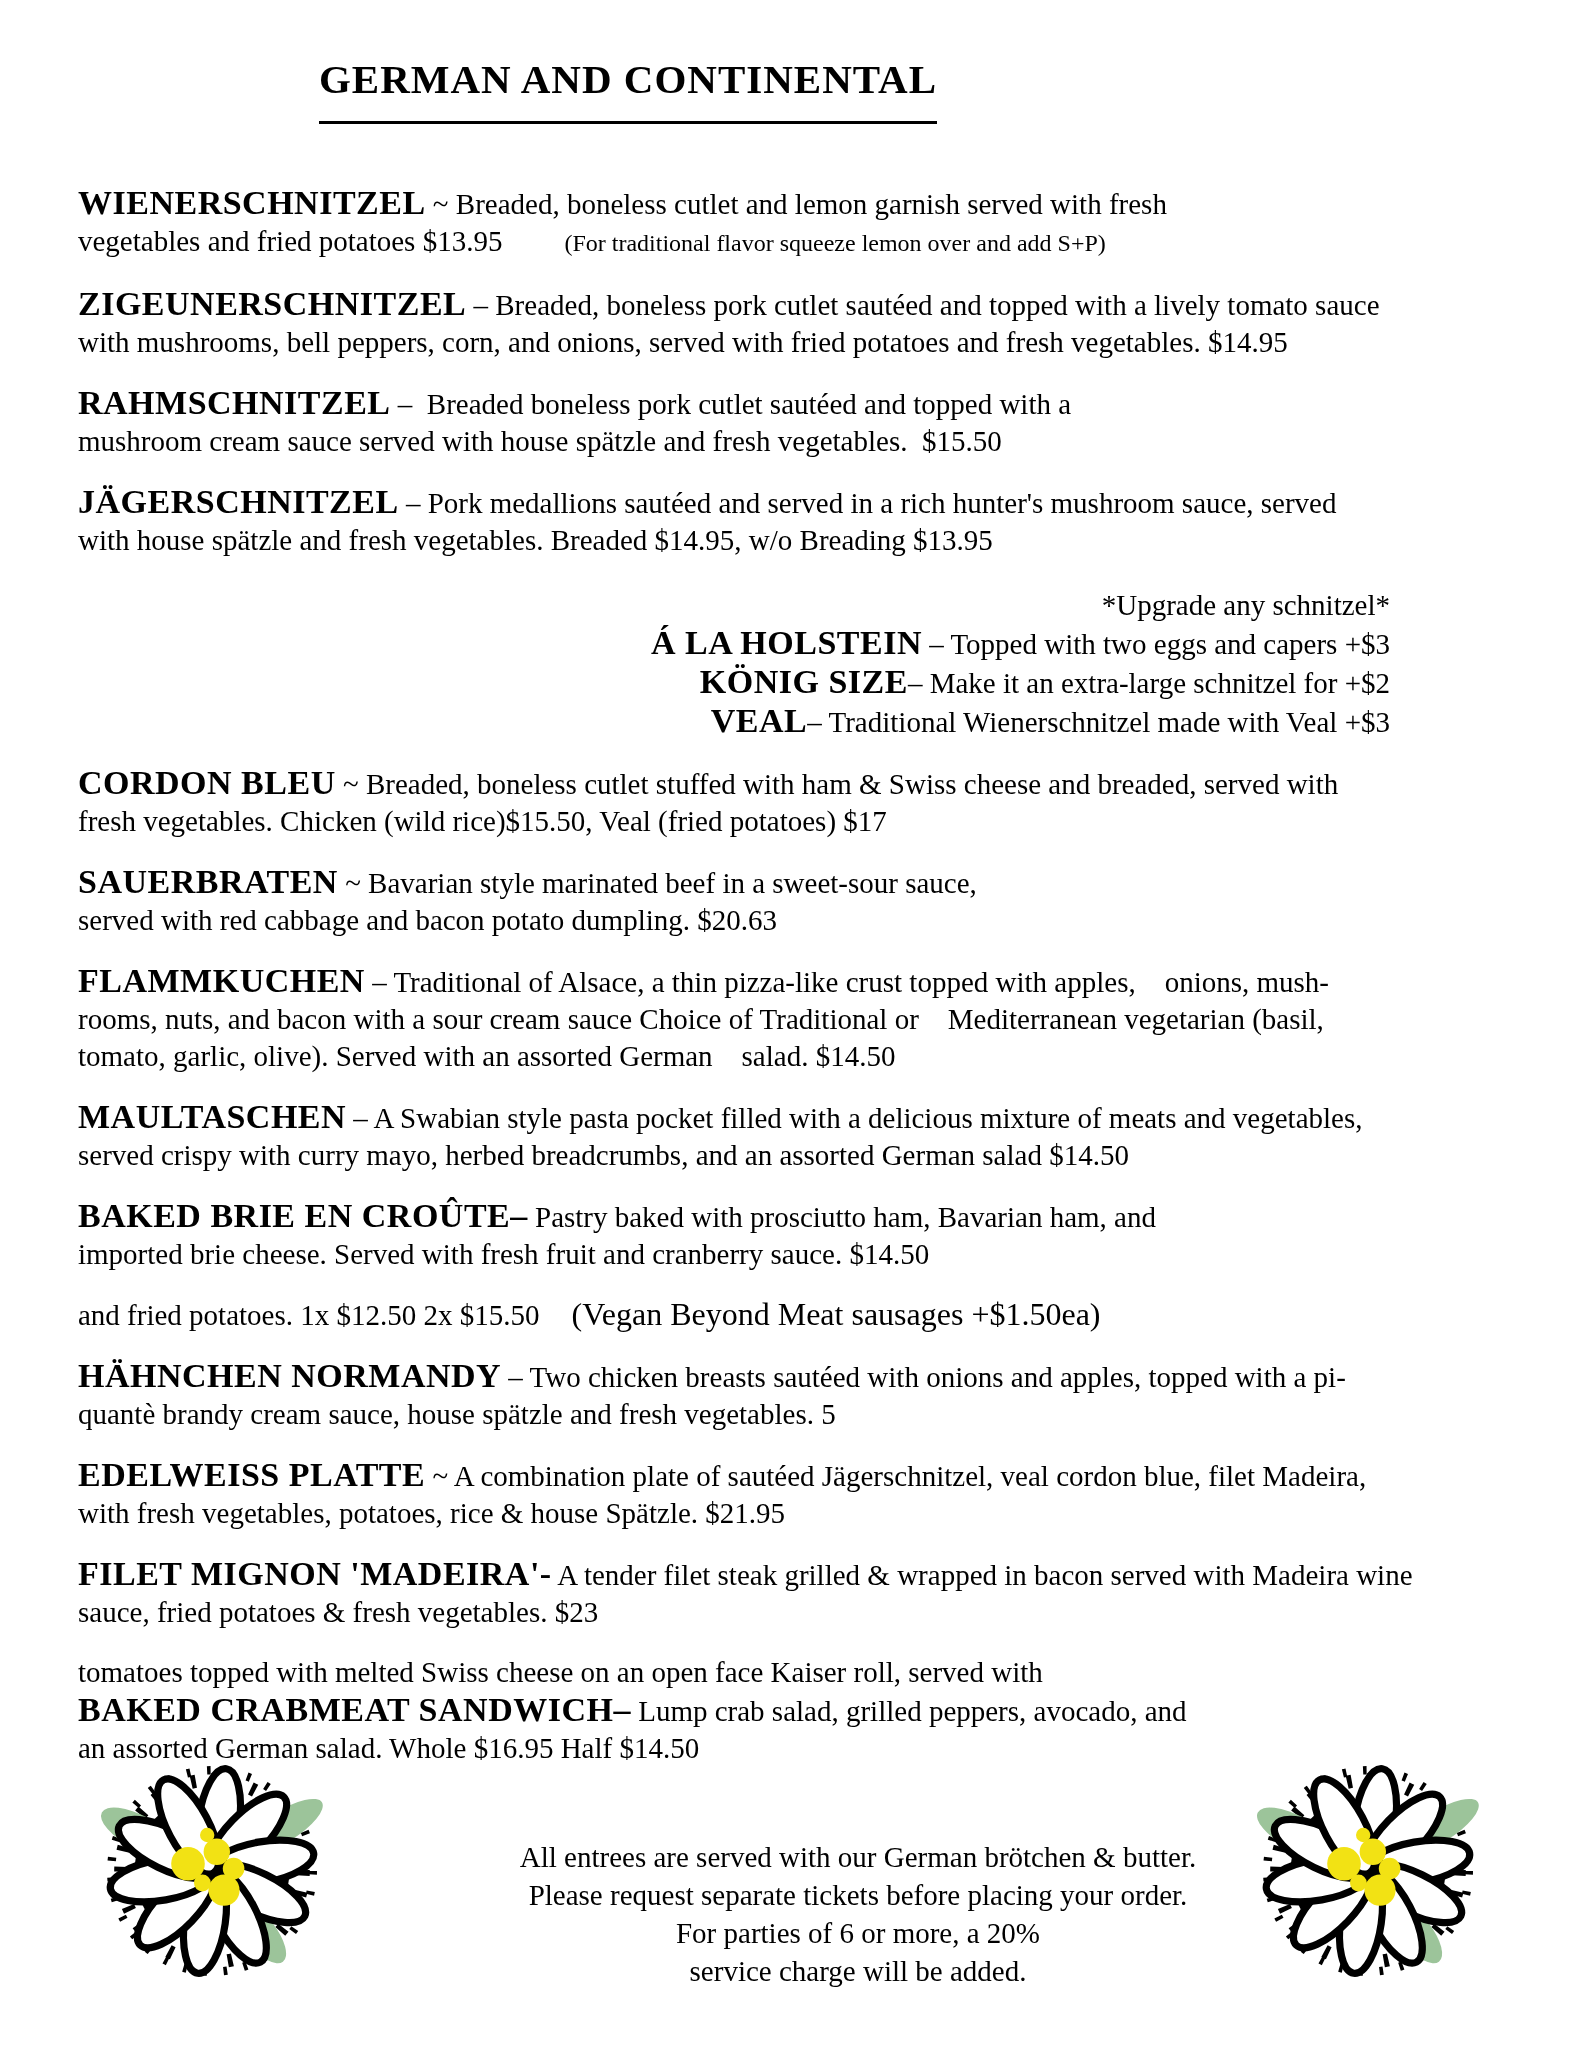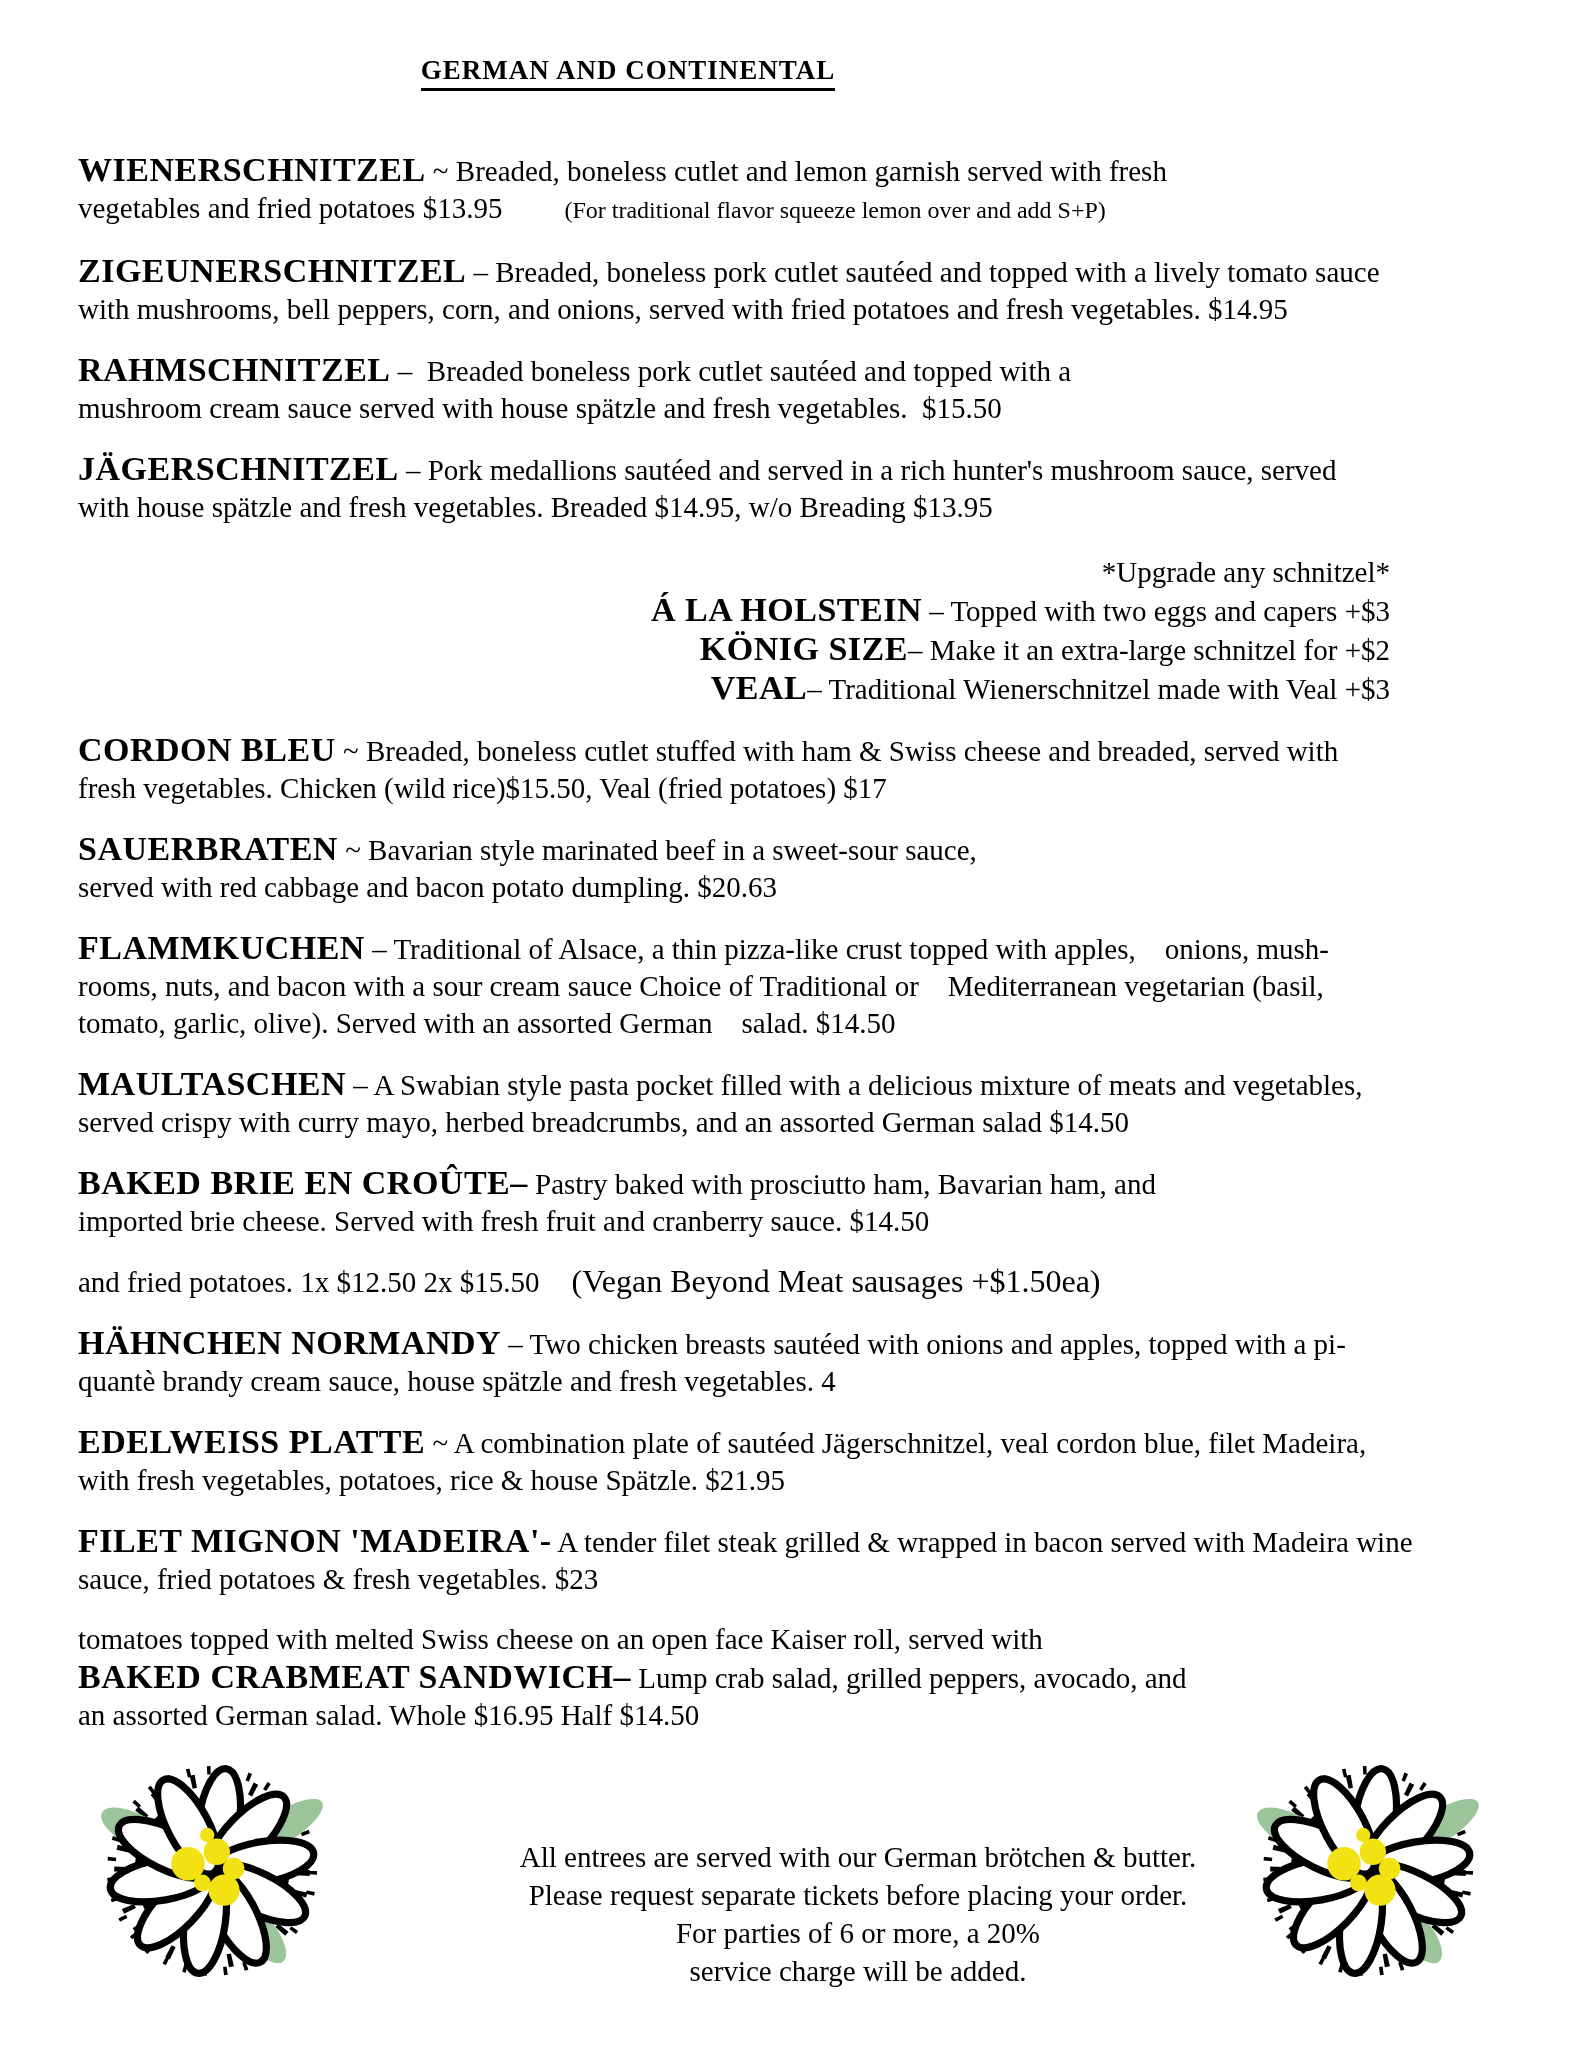--- a/index.html
+++ b/index.html
@@ -6,22 +6,22 @@
   body {
     width:1582px; height:2048px;
     background:#ffffff; color:#000000;
     font-family:"Liberation Serif", serif;
     position:relative; overflow:hidden;
   }
   .menu { position:absolute; left:78px; top:55px; width:1460px; }
   .title-row { width:1100px; text-align:center; margin:0 0 60px 0; }
   .title {
     display:inline-block;
-    font-size:27px; font-weight:bold; letter-spacing:1px;
-    border-bottom:3px solid #000; padding-bottom:2px;
+    font-size:41px; font-weight:bold; letter-spacing:1px;
+    border-bottom:3px solid #000; padding-bottom:18px;
   }
   p.item { margin:0 0 23px 0; font-size:29px; line-height:37px; }
   .line { display:block; white-space:pre; }
   .nm { font-weight:bold; font-size:34px; letter-spacing:.5px;font-family:Liberation Serif, serif; }
   .note { font-size:24px; margin-left:62px; }
   .note-sm { font-size:32px; margin-left:32px; }
   .upgrade {
     text-align:right; padding-right:148px; margin:0 0 23px 0;
     font-size:29px; line-height:37px;
   }
@@ -95,21 +95,21 @@
     <span class="line"><b class="nm">BAKED BRIE EN CROÛTE–</b><span> Pastry baked with prosciutto ham, Bavarian ham, and</span></span>
     <span class="line"><span>imported brie cheese. Served with fresh fruit and cranberry sauce. $14.50</span></span>
   </p>
 
   <p class="item">
     <span class="line"><span>and fried potatoes. 1x $12.50 2x $15.50</span><span class="note-sm">(Vegan Beyond Meat sausages +$1.50ea)</span></span>
   </p>
 
   <p class="item">
     <span class="line"><b class="nm">HÄHNCHEN NORMANDY</b><span> – Two chicken breasts sautéed with onions and apples, topped with a pi-</span></span>
-    <span class="line"><span>quantè brandy cream sauce, house spätzle and fresh vegetables. 4</span></span>
+    <span class="line"><span>quantè brandy cream sauce, house spätzle and fresh vegetables. 5</span></span>
   </p>
 
   <p class="item">
     <span class="line"><b class="nm">EDELWEISS PLATTE</b><span> ~ A combination plate of sautéed Jägerschnitzel, veal cordon blue, filet Madeira,</span></span>
     <span class="line"><span>with fresh vegetables, potatoes, rice &amp; house Spätzle. $21.95</span></span>
   </p>
 
   <p class="item">
     <span class="line"><b class="nm">FILET MIGNON 'MADEIRA'-</b><span> A tender filet steak grilled &amp; wrapped in bacon served with Madeira wine</span></span>
     <span class="line"><span>sauce, fried potatoes &amp; fresh vegetables. $23</span></span>

